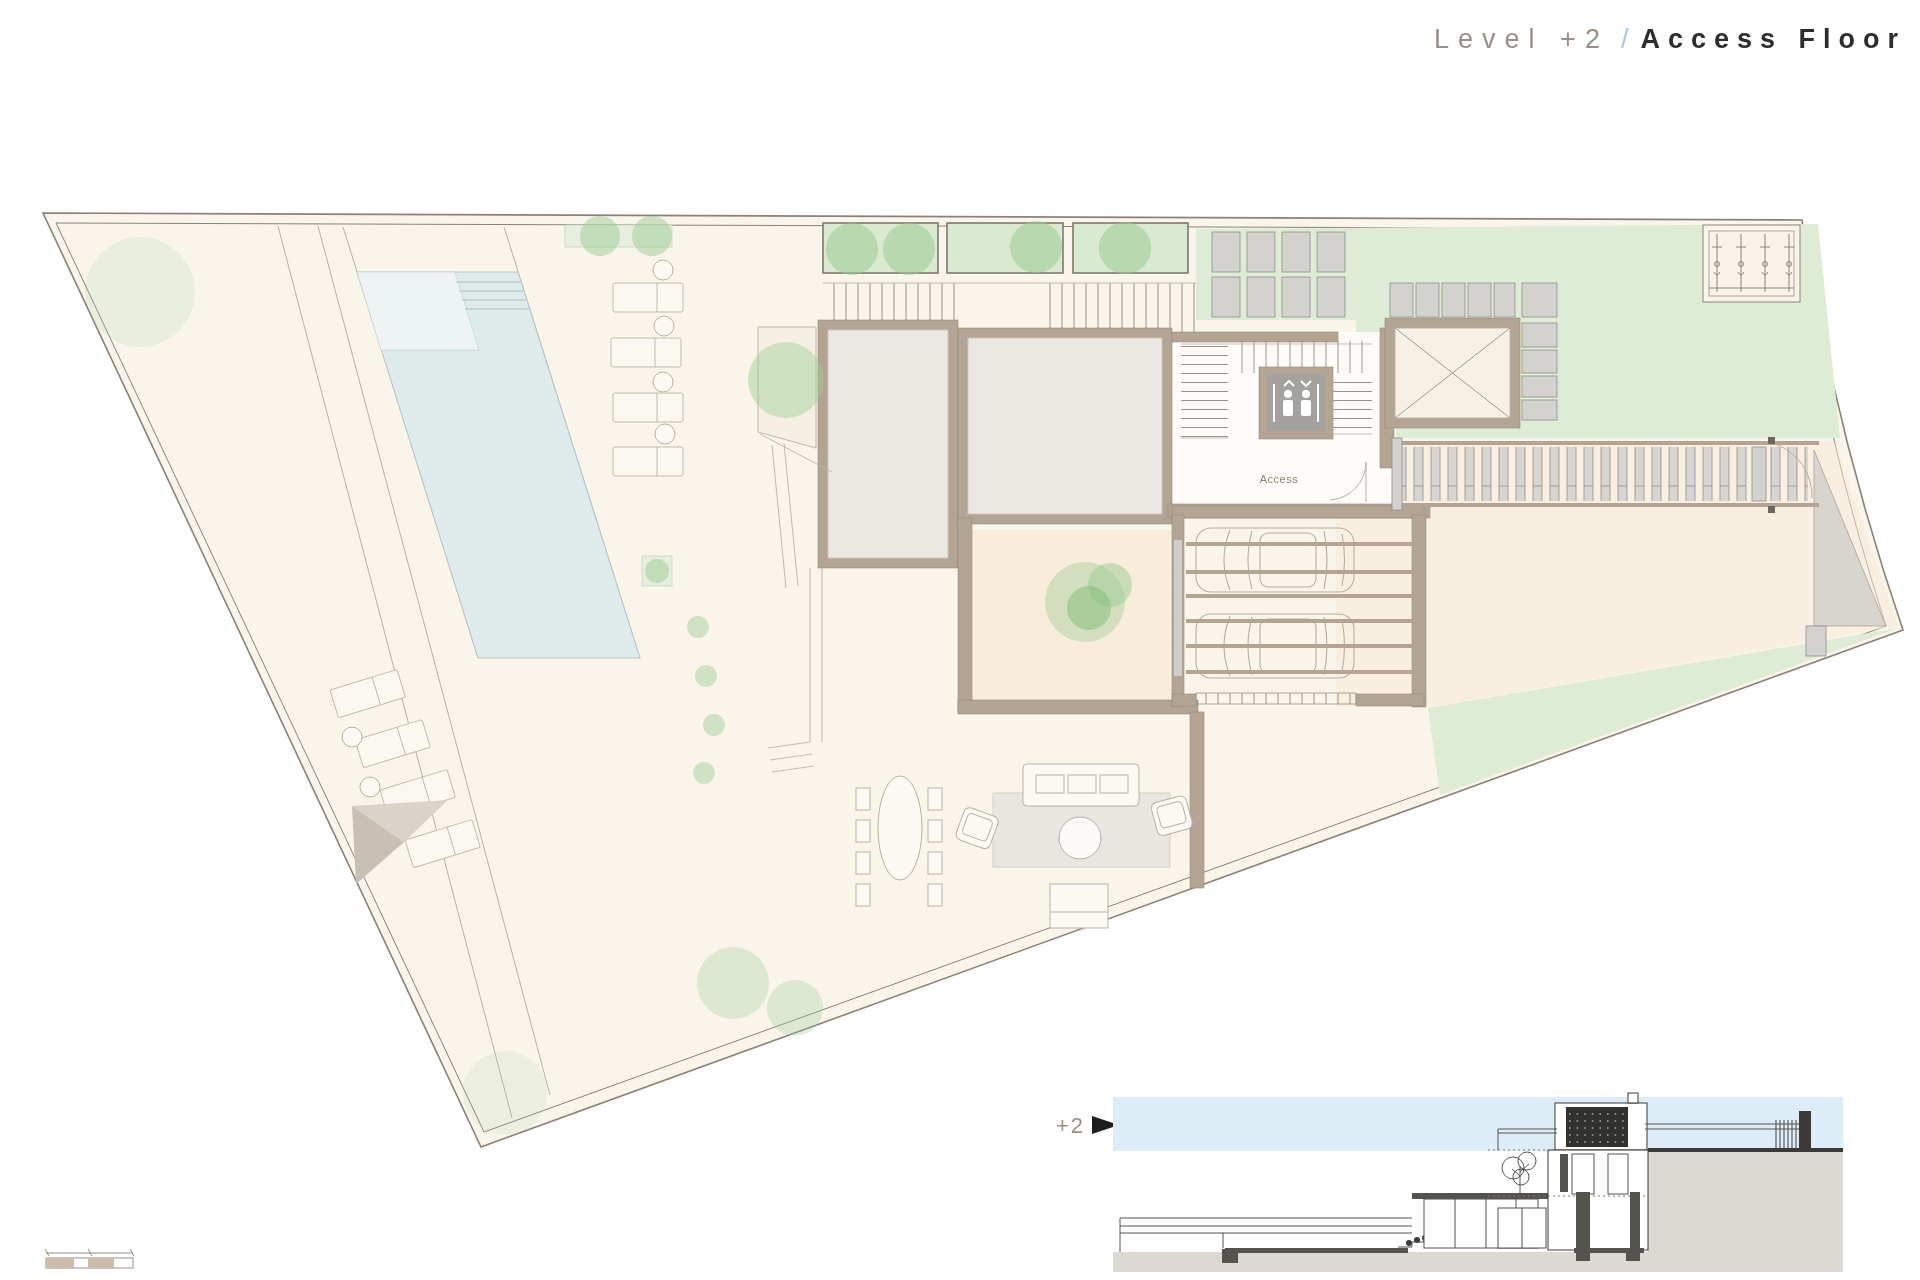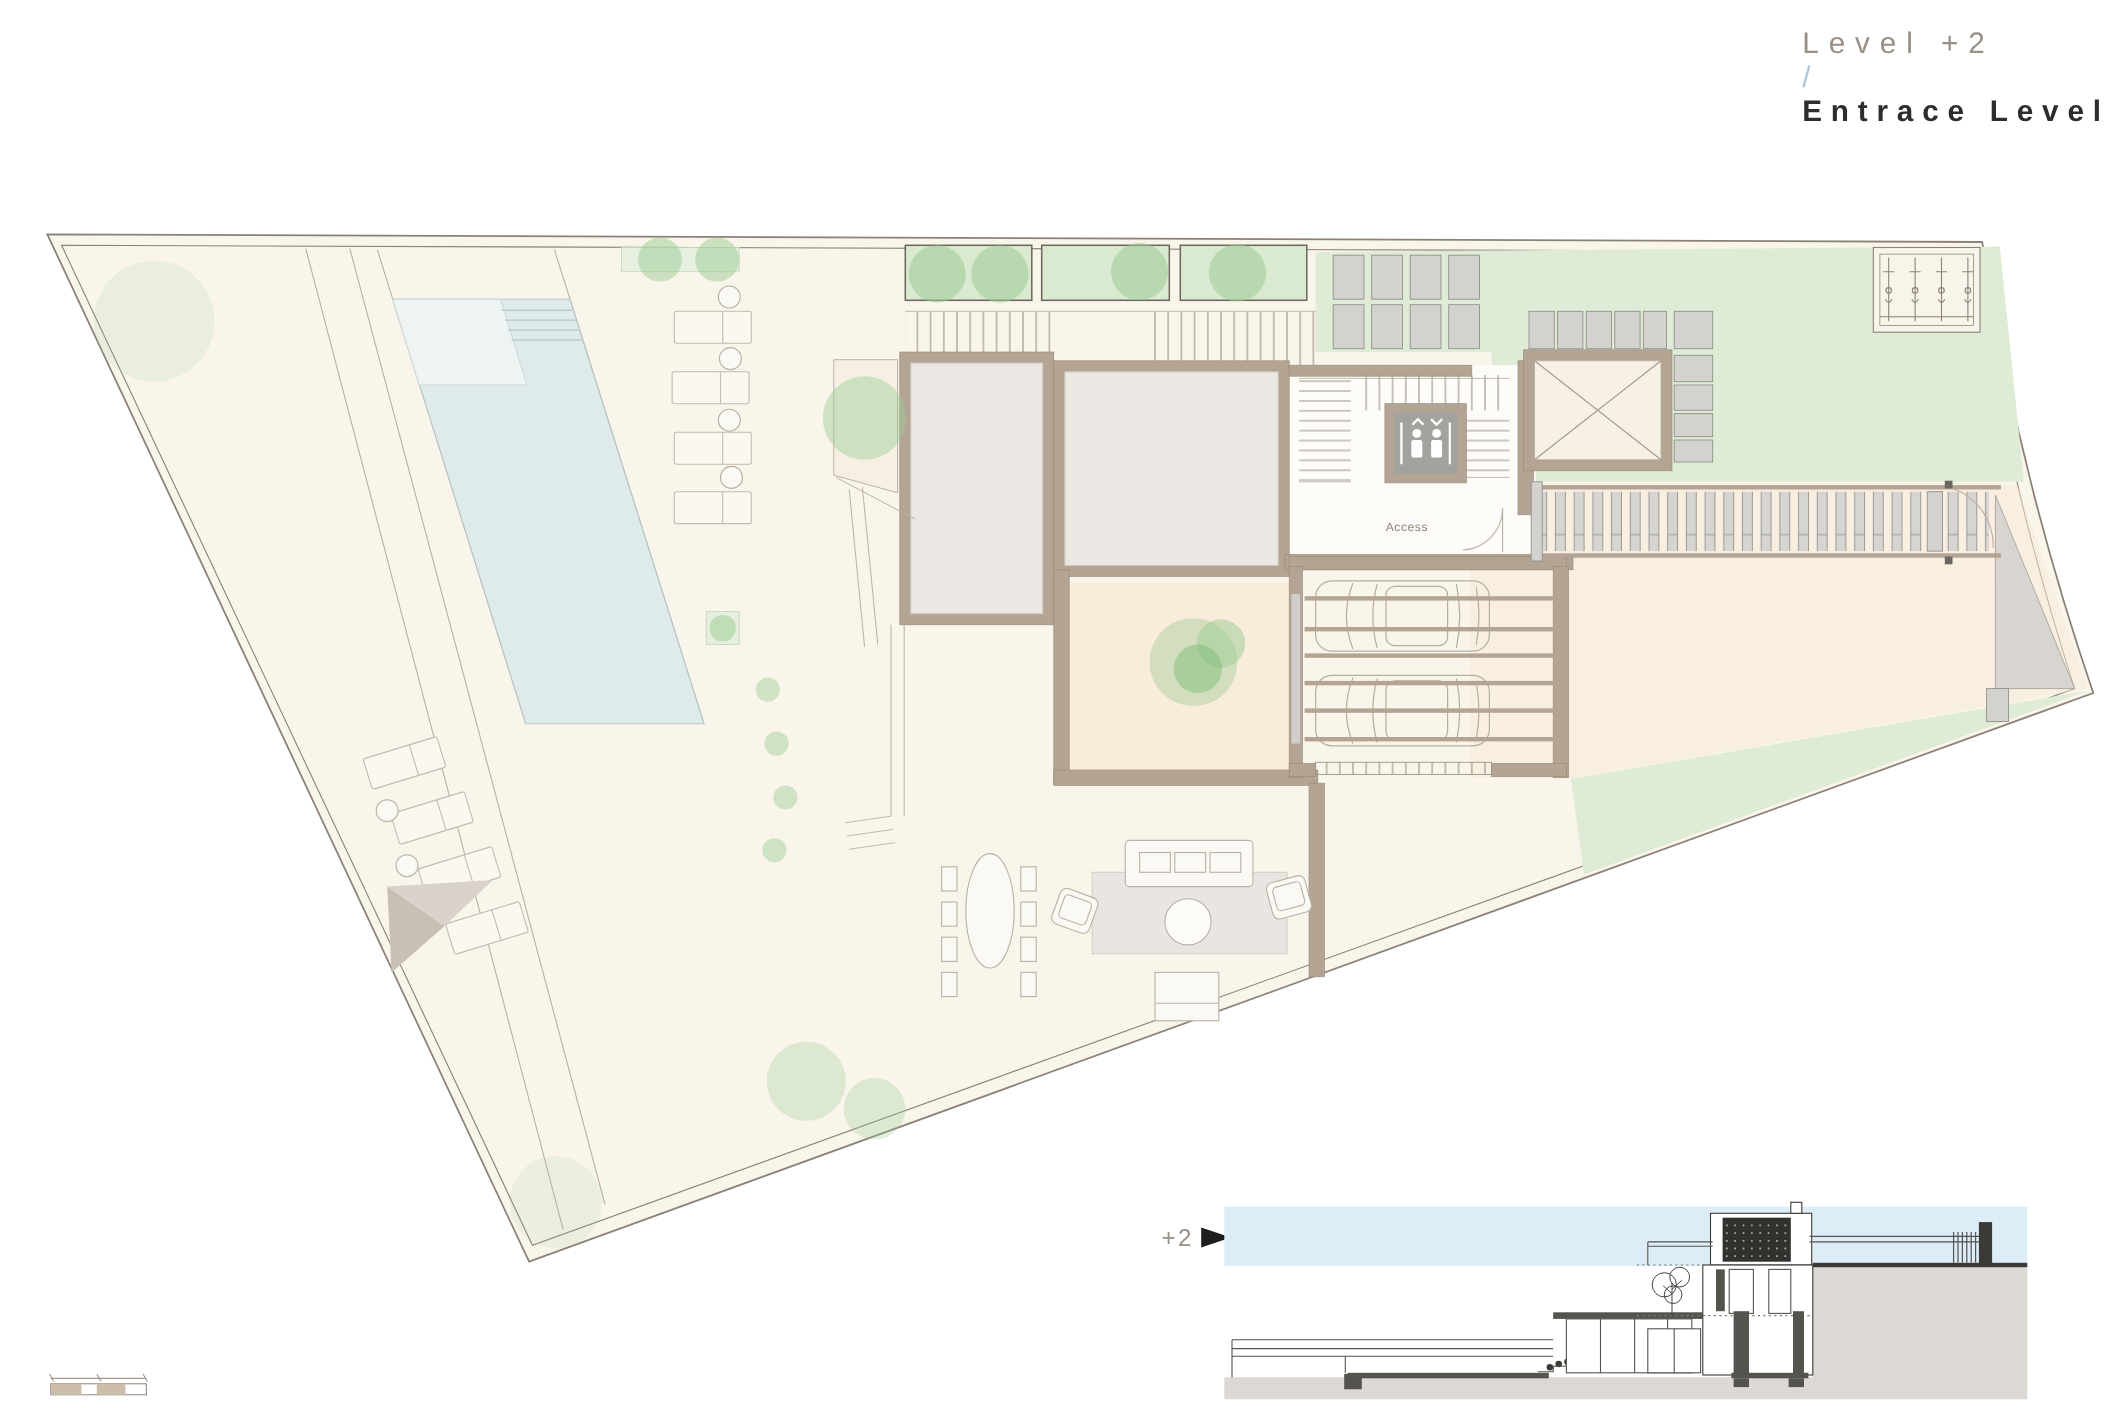--- a/index.html
+++ b/index.html
@@ -6,21 +6,21 @@
     --site:#faf5ea; --line:#8b8177; --line2:#b9b0a4; --pool:#dfeaeb; --pool2:#eef4f3; --poolline:#b7c7c9;
     --lawn:#dfecd5; --planter:#d9ead0; --tree:#9ccb94; --wall:#b3a493; --walledge:#998c7b; --room:#ebe8e4;
     --slab:#d3d2cf; --slabline:#8f8f8c; --peach:#f8ecdb; --warm:#f7e9d7; --white:#fdfcf8;
     --sky:#dcedf8; --ground:#dcd8d3; --dark:#3c3a36; --mid:#55534e; --rug:#e9e5e0; --furn:#b9b1a6;
     --tgray:#988f85; --tdark:#2f2d2b; --tblue:#a9c6df; --access:#8d8276;
   }
   html,body{margin:0;padding:0;background:#fff;}
   .page{position:relative;width:1920px;height:1280px;background:#fff;overflow:hidden;
         font-family:"Liberation Sans",sans-serif;}
   .plan-svg{position:absolute;left:0;top:0;width:1920px;height:1280px;}
-  .title{position:absolute;top:24px;right:14px;display:flex;align-items:baseline;white-space:nowrap;flex-direction:column;}
+  .title{position:absolute;top:24px;right:14px;display:flex;align-items:baseline;white-space:nowrap;}
   .t-level{color:var(--tgray);font-size:27px;letter-spacing:9px;font-weight:400;}
   .t-slash{color:var(--tblue);font-size:27px;margin:0 12px;font-weight:400;}
   .t-name{color:var(--tdark);font-size:27px;letter-spacing:8px;font-weight:700;}
   .ln{stroke:var(--line);fill:none;}
   .ln2{stroke:var(--line2);fill:none;}
   .wall{fill:var(--wall);stroke:var(--walledge);stroke-width:.6;}
   .room{fill:var(--room);stroke:#cdc5ba;stroke-width:1;}
   .slabr{fill:var(--slab);stroke:var(--slabline);stroke-width:.8;}
   .furn{stroke:var(--furn);fill:#fbf9f4;}
   .tree{fill:var(--tree);}
@@ -30,21 +30,21 @@
   .lvl-label{fill:var(--tgray);font-size:22px;letter-spacing:2px;font-family:"Liberation Sans",sans-serif;}
 </style>
 </head>
 <body>
 
 <div class="page">
 
   <div class="title">
     <span class="t-level">Level +2</span>
     <span class="t-slash">/</span>
-    <span class="t-name">Entrace Level</span>
+    <span class="t-name">Access Floor</span>
   </div>
 
   <svg class="plan-svg" viewBox="0 0 1920 1280">
     <defs>
       <pattern id="slats" patternUnits="userSpaceOnUse" width="12" height="8">
         <path d="M6,0 V8" stroke="#9a9289" stroke-width="1"></path>
       </pattern>
       <pattern id="treads" patternUnits="userSpaceOnUse" width="50" height="9">
         <path d="M0,4.5 H50" stroke="#9a9289" stroke-width="1"></path>
       </pattern>

